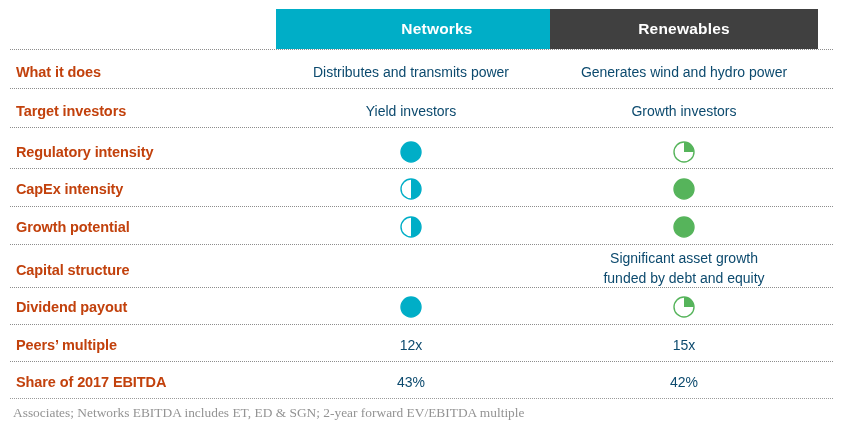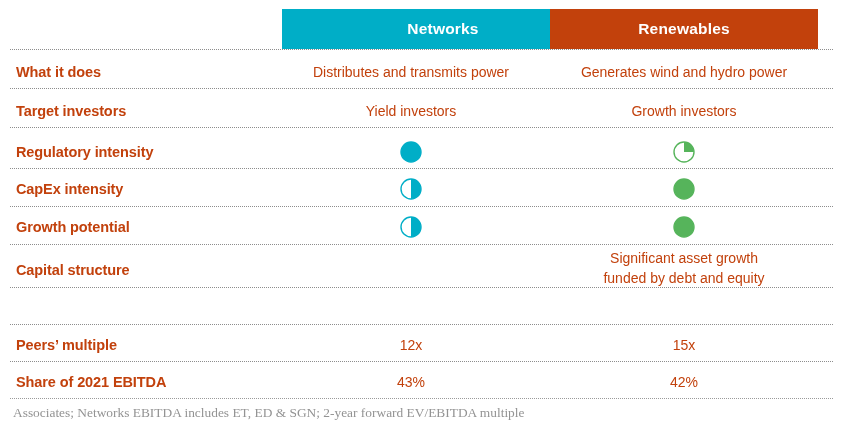--- a/index.html
+++ b/index.html
@@ -36,21 +36,21 @@
     display: flex;
     align-items: center;
     justify-content: center;
     color: #ffffff;
     font-size: 15.5px;
     font-weight: bold;
     letter-spacing: 0.2px;
     font-family: "Liberation Sans", sans-serif;
   }
   .hdr-networks {
-    left: 282px;
+    left: 276px;
     width: 322px;
   }
   .hdr-renewables {
     left: 550px;
     width: 268px;
   }
 
   
   .row {
     position: absolute;
@@ -75,21 +75,21 @@
     font-weight: bold;
     color: #c2410c;
     letter-spacing: -0.1px;
     line-height: 1.25;
     font-family: "Liberation Sans", sans-serif;
   }
   .val-cell {
     position: absolute;
     text-align: center;
     font-size: 14px;
-    color: #c2410c;
+    color: #0c4a6e;
     line-height: 1.35;
     font-family: "Liberation Sans", sans-serif;
   }
   .val-net {
     left: 276px;
     width: 270px;
   }
   .val-ren {
     left: 550px;
     width: 268px;
@@ -134,21 +134,21 @@
 </style>
 </head>
 <body>
 
 <div id="board">
 
   <div class="header-row">
     <div class="hdr-cell hdr-networks" style="background: rgb(0, 174, 199);">
       <span>Networks</span>
     </div>
-    <div class="hdr-cell hdr-renewables" style="background: #c2410c;">
+    <div class="hdr-cell hdr-renewables" style="background: #404040;">
       <span>Renewables</span>
     </div>
   </div>
 
   <div class="divider" style="top:49px;"></div>
   <div class="row" style="top:56px;height:32px;">
     <div class="label-cell">What it does</div>
     <div class="val-cell val-net">Distributes and transmits power</div>
     <div class="val-cell val-ren">Generates wind and hydro power</div>
   </div>
@@ -209,31 +209,45 @@
   </div>
 
   <div class="divider" style="top:244px;"></div>
   <div class="row" style="top:247px;height:44px;padding-left:36px;">
     <div class="label-cell" style="top:14px;">Capital structure</div>
     <div class="val-cell val-ren twoline" style="white-space:pre-line;">Significant asset growth
 funded by debt and equity</div>
   </div>
 
   <div class="divider" style="top:287px;"></div>
+  <div class="row" style="top:290px;height:34px;">
+    <div class="label-cell">Dividend payout</div>
+    <div class="circle-wrap c-net" style="top:0;height:34px;">
+      <svg class="glyph" width="22" height="22" viewBox="0 0 22 22">
+        <circle cx="11" cy="11" r="10" fill="#00AEC7" stroke="#00AEC7" stroke-width="1.4"></circle>
+      </svg>
+    </div>
+    <div class="circle-wrap c-ren" style="top:0;height:34px;">
+      <svg class="glyph" width="22" height="22" viewBox="0 0 22 22">
+        <circle cx="11" cy="11" r="10" fill="#ffffff" stroke="#56B45B" stroke-width="1.4"></circle>
+        <path d="M11 11 L11 1 A10 10 0 0 1 21 11 Z" fill="#56B45B"></path>
+      </svg>
+    </div>
+  </div>
 
   <div class="divider" style="top:324px;"></div>
   <div class="row" style="top:330px;height:30px;">
     <div class="label-cell">Peers’ multiple</div>
     <div class="val-cell val-net">12x</div>
     <div class="val-cell val-ren">15x</div>
   </div>
 
   <div class="divider" style="top:361px;"></div>
   <div class="row" style="top:367px;height:30px;">
-    <div class="label-cell">Share of 2021 EBITDA</div>
+    <div class="label-cell">Share of 2017 EBITDA</div>
     <div class="val-cell val-net">43%</div>
     <div class="val-cell val-ren">42%</div>
   </div>
 
   <div class="foot-divider"></div>
   <div class="footnote">
     <div>Associates; Networks EBITDA includes ET, ED &amp; SGN; 2-year forward EV/EBITDA multiple</div>
   </div>
 
 </div>

